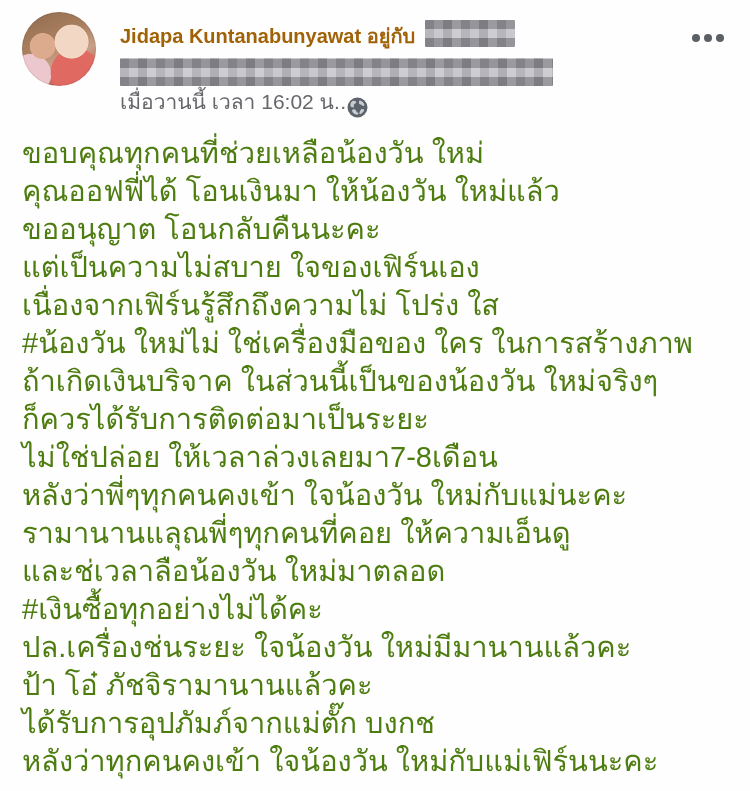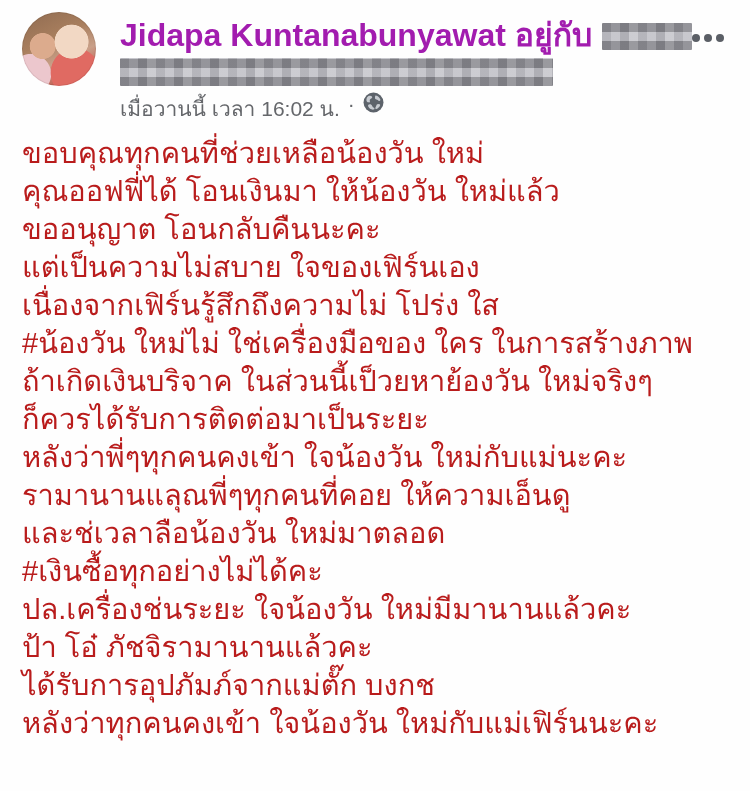--- a/index.html
+++ b/index.html
@@ -15,51 +15,51 @@
       radial-gradient(circle at 67% 40%, #f2d8c4 0 25%, rgba(0,0,0,0) 26%),
       radial-gradient(circle at 28% 46%, #dcab8d 0 19%, rgba(0,0,0,0) 20%),
       radial-gradient(circle at 72% 82%, #e06a62 0 30%, rgba(0,0,0,0) 31%),
       radial-gradient(circle at 12% 84%, #ecc7cd 0 22%, rgba(0,0,0,0) 23%),
       linear-gradient(155deg,#8f6b51 0%,#a97f5e 38%,#c9a089 62%,#c2564c 85%,#a83c36 100%);
     box-shadow:inset 0 0 0 1px rgba(0,0,0,.08);
     cursor:pointer;
   }
   .name-line{
     position:absolute;left:120px;top:20px;width:560px;
-    font-size:32px;line-height:30px;color:#a21caf;white-space:nowrap;
+    font-size:20px;line-height:30px;color:#a16207;white-space:nowrap;
   }
   .author{font-weight:bold;cursor:pointer;}
   .with-label{font-weight:bold;}
   .censored{
     display:inline-block;vertical-align:-4px;border-radius:1px;
     background:
       repeating-linear-gradient(0deg, rgba(118,118,124,.65) 0 9px, rgba(196,196,202,.65) 9px 18px),
       repeating-linear-gradient(90deg, #9a9aa0 0 9px, #cfcfd4 9px 18px, #88888e 18px 27px, #dddde0 27px 36px);
     filter:blur(.4px);
   }
   .censored-name{width:90px;height:27px;margin-left:10px;cursor:pointer;}
   .censored-line2{
     position:absolute;left:120px;top:58px;width:433px;height:28px;cursor:pointer;
   }
   .meta-line{
     position:absolute;left:120px;top:92px;height:26px;
-    font-size:21px;color:#65676b;display:flex;align-items:flex-start;gap:8px;
+    font-size:21px;color:#65676b;display:flex;align-items:flex-end;gap:0;
   }
   .meta-line .ts{cursor:pointer;}
   .sep-dot{font-size:21px;color:#65676b;}
   .globe{width:21px;height:21px;display:block;}
   .menu-btn{
     position:absolute;right:18px;top:24px;width:48px;height:28px;
     display:flex;align-items:center;justify-content:center;gap:4px;cursor:pointer;
   }
   .menu-btn .mdot{width:8px;height:8px;border-radius:50%;background:#5b5f66;}
   
   .post-body{
     position:absolute;left:22px;top:134px;width:712px;
-    font-size:29px;line-height:38px;color:#b91c1c;
+    font-size:29px;line-height:38px;color:#4d7c0f;
   }
   .post-body .line{white-space:nowrap;}
   .post-body .bold{font-weight:normal;}
   .post-body .hashtag{cursor:pointer;}
 </style>
 </head>
 <body>
 
 <div class="page">
 
@@ -93,22 +93,23 @@
 
   </div>
 
   <div class="post-body">
     <div class="line">ขอบคุณทุกคนที่ช่วยเหลือน้องวัน ใหม่</div>
     <div class="line">คุณออฟฟี่ได้ โอนเงินมา ให้น้องวัน ใหม่แล้ว</div>
     <div class="line">ขออนุญาต โอนกลับคืนนะคะ</div>
     <div class="line">แต่เป็นความไม่สบาย ใจของเฟิร์นเอง</div>
     <div class="line">เนื่องจากเฟิร์นรู้สึกถึงความไม่ โปร่ง ใส</div>
     <div class="line bold hashtag">#น้องวัน ใหม่ไม่ ใช่เครื่องมือของ ใคร ในการสร้างภาพ</div>
-    <div class="line">ถ้าเกิดเงินบริจาค ในส่วนนี้เป็วยหาย้องวัน ใหม่จริงๆ</div>
+    <div class="line">ถ้าเกิดเงินบริจาค ในส่วนนี้เป็นของน้องวัน ใหม่จริงๆ</div>
     <div class="line">ก็ควรได้รับการติดต่อมาเป็นระยะ</div>
+    <div class="line">ไม่ใช่ปล่อย ให้เวลาล่วงเลยมา7-8เดือน</div>
     <div class="line">หลังว่าพี่ๆทุกคนคงเข้า ใจน้องวัน ใหม่กับแม่นะคะ</div>
     <div class="line">รามานานแลุณพี่ๆทุกคนที่คอย ให้ความเอ็นดู</div>
     <div class="line">และช่เวลาลือน้องวัน ใหม่มาตลอด</div>
     <div class="line bold hashtag">#เงินซื้อทุกอย่างไม่ได้คะ</div>
     <div class="line">ปล.เครื่องช่นระยะ ใจน้องวัน ใหม่มีมานานแล้วคะ</div>
     <div class="line">ป้า โอ๋ ภัชจิรามานานแล้วคะ</div>
     <div class="line">ได้รับการอุปภัมภ์จากแม่ตั๊ก บงกช</div>
     <div class="line">หลังว่าทุกคนคงเข้า ใจน้องวัน ใหม่กับแม่เฟิร์นนะคะ</div>
   </div>
 

